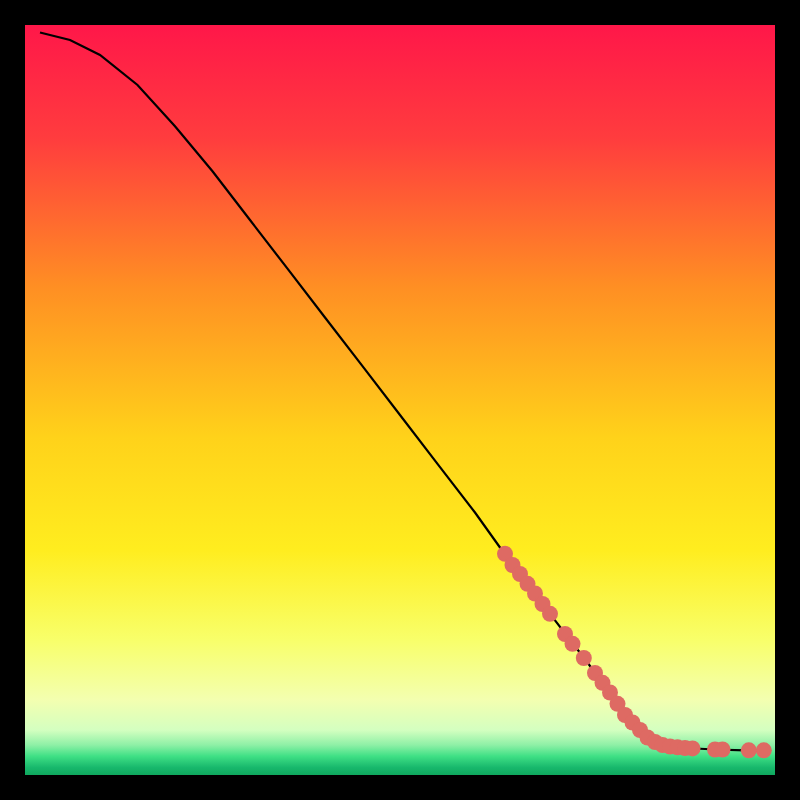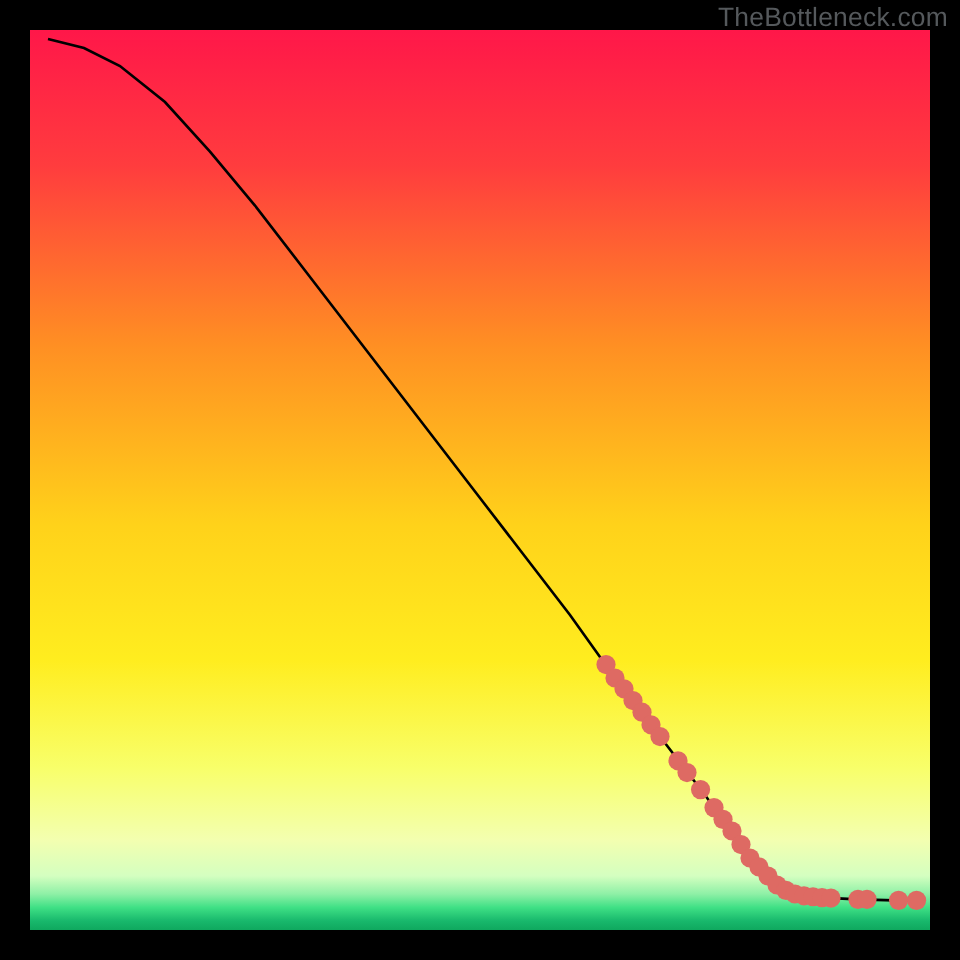--- a/index.html
+++ b/index.html
@@ -37,21 +37,20 @@
   .plot svg {
     display: block;
     width: 750px;
     height: 750px;
   }
 </style>
 </head>
 <body>
 
 <div class="wrap">
-  <div class="watermark">TheBottleneck.com</div>
 
   <div class="plot">
     <svg viewBox="0 0 750 750" preserveAspectRatio="none">
       <defs>
         <linearGradient id="bg-grad" x1="0" y1="0" x2="0" y2="1">
           <stop offset="0%" stop-color="#ff1749"></stop>
           <stop offset="15%" stop-color="#ff3c3e"></stop>
           <stop offset="35%" stop-color="#ff8f23"></stop>
           <stop offset="55%" stop-color="#ffd21a"></stop>
           <stop offset="70%" stop-color="#ffed1f"></stop>

